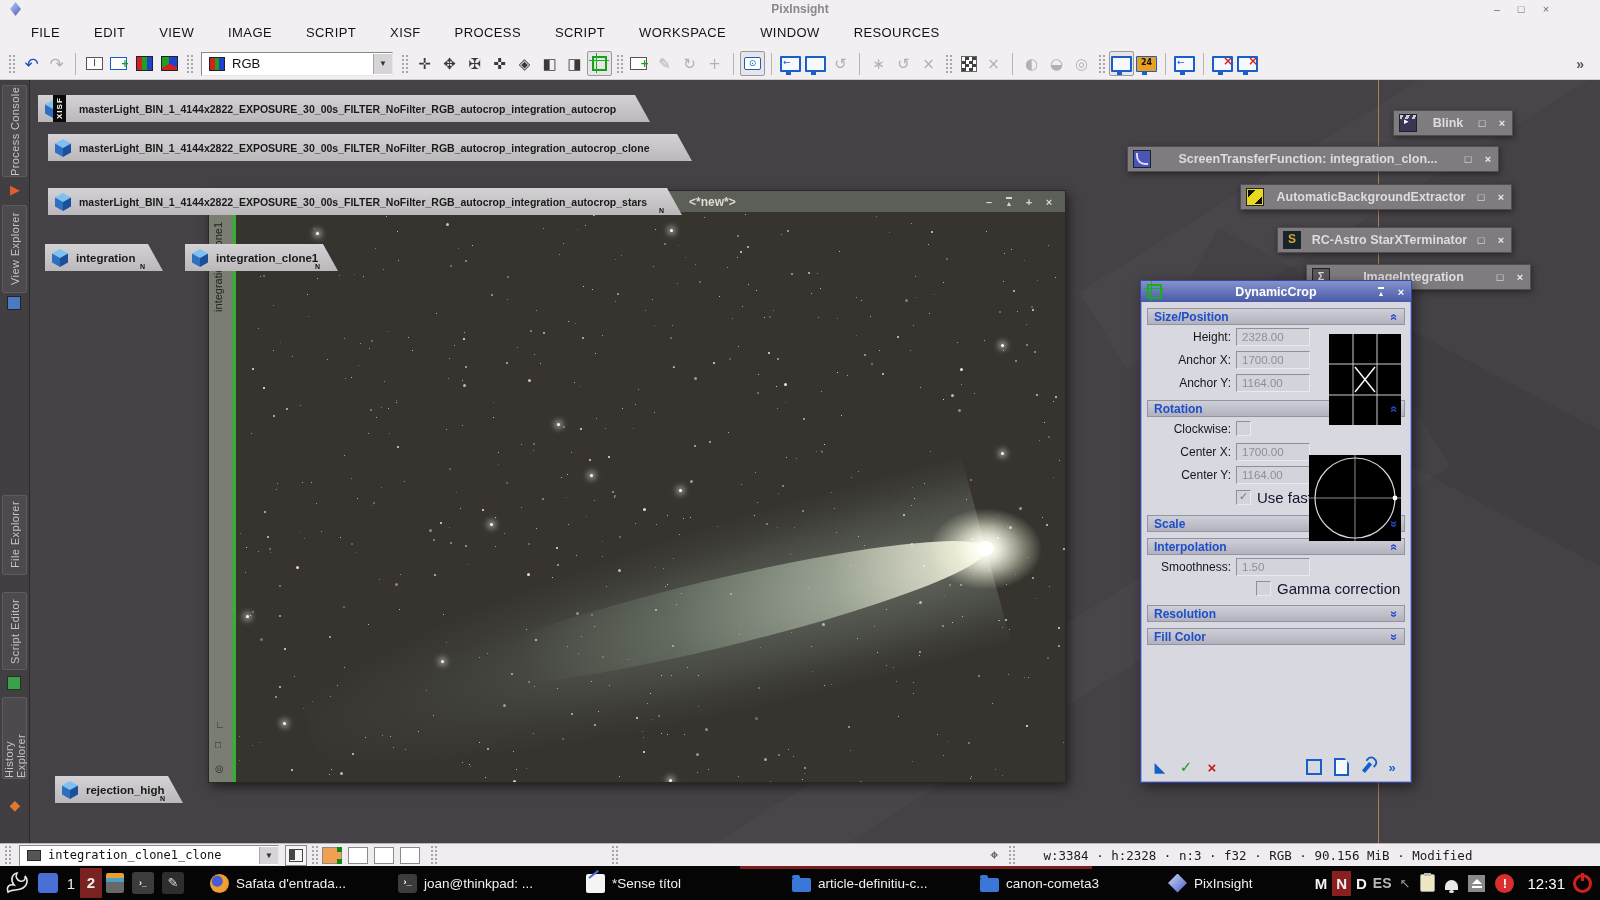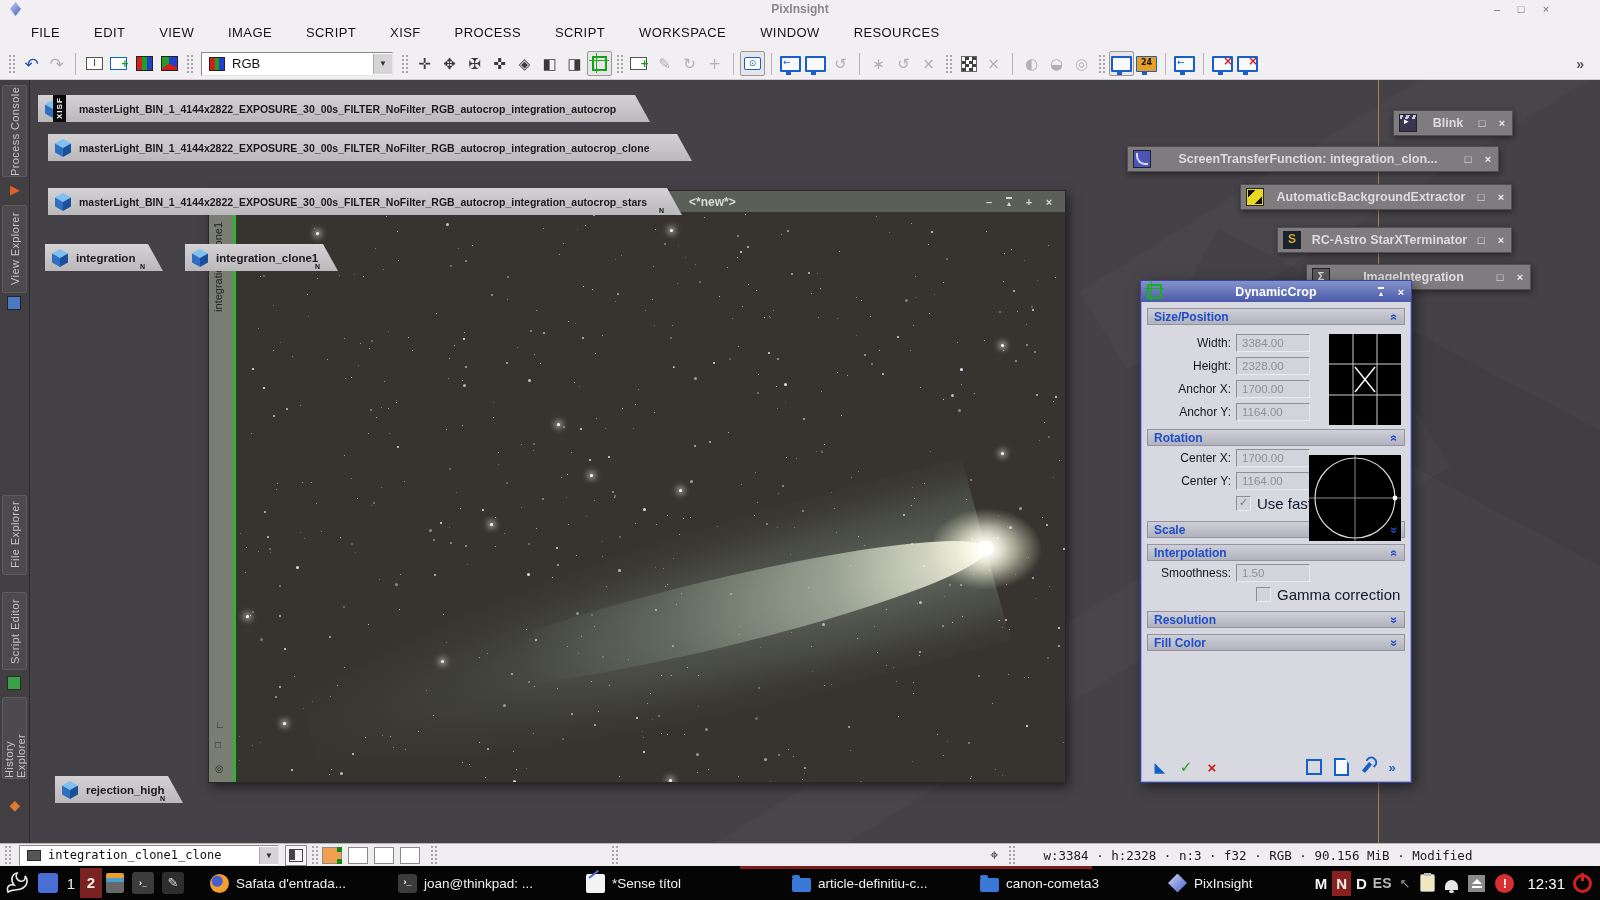--- a/index.html
+++ b/index.html
@@ -1001,24 +1001,20 @@
       <span class="t">DynamicCrop</span>
       <span style="margin-left:auto"></span>
       <span class="dc-btn"><span class="shade-ico" style="border-color:#fff">▲</span></span>
       <span class="dc-btn">×</span>
     </div>
 
     <div class="dc-head">
       <span>Size/Position</span>
       <span class="chev">«</span>
     </div>
-    <div class="fr" style="margin-top:6px">
-      <span class="fl">Width:</span>
-      <span class="fi">3384.00</span>
-    </div>
     <div class="fr">
       <span class="fl">Height:</span>
       <span class="fi">2328.00</span>
     </div>
     <div class="fr">
       <span class="fl">Anchor X:</span>
       <span class="fi">1700.00</span>
     </div>
     <div class="fr">
       <span class="fl">Anchor Y:</span>
@@ -1031,20 +1027,24 @@
       <line x1="48" y1="0" x2="48" y2="91" stroke="#cfcfcf" stroke-width="1"></line>
       <line x1="0" y1="30" x2="72" y2="30" stroke="#cfcfcf" stroke-width="1"></line>
       <line x1="0" y1="61" x2="72" y2="61" stroke="#cfcfcf" stroke-width="1"></line>
       <line x1="26" y1="33" x2="46" y2="58" stroke="#fff" stroke-width="1.4"></line>
       <line x1="46" y1="33" x2="26" y2="58" stroke="#fff" stroke-width="1.4"></line>
     </svg>
 
     <div class="dc-head">
       <span>Rotation</span>
       <span class="chev">«</span>
+    </div>
+    <div class="fr">
+      <span class="fl">Clockwise:</span>
+      <span class="cb"></span>
     </div>
     <div class="fr">
       <span class="fl">Center X:</span>
       <span class="fi">1700.00</span>
     </div>
     <div class="fr">
       <span class="fl">Center Y:</span>
       <span class="fi">1164.00</span>
     </div>
 

